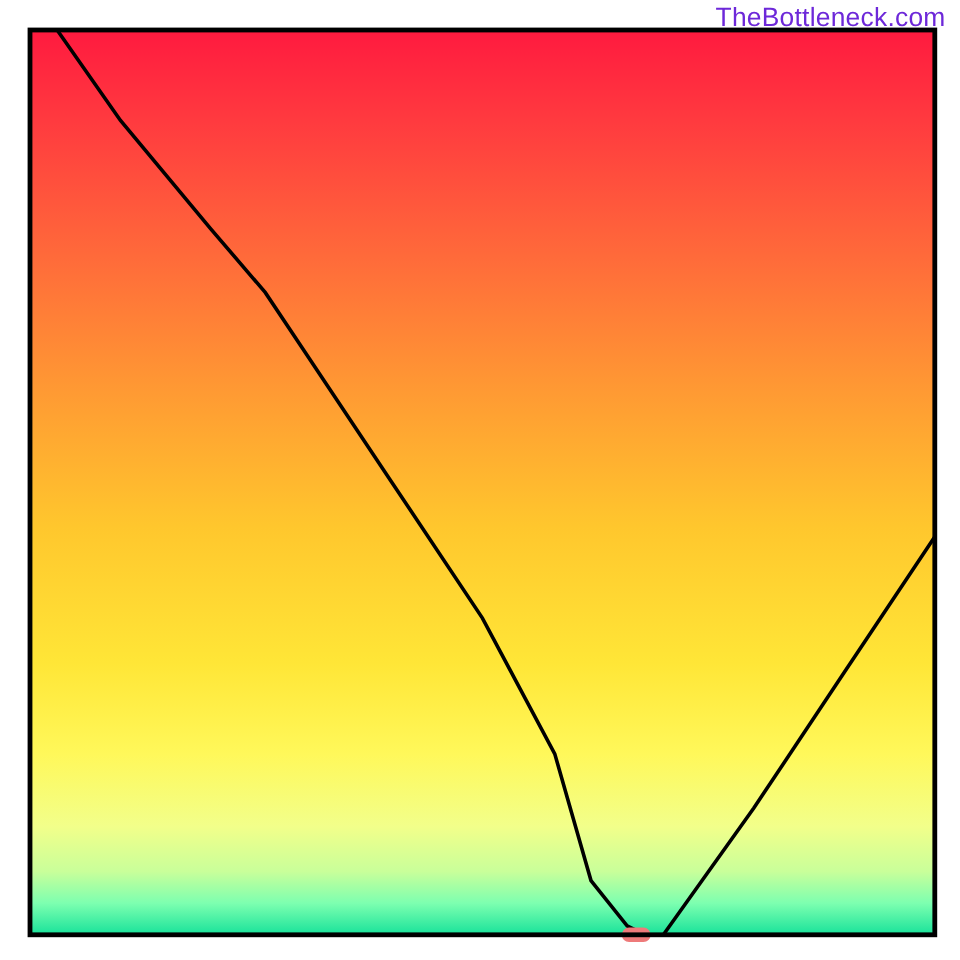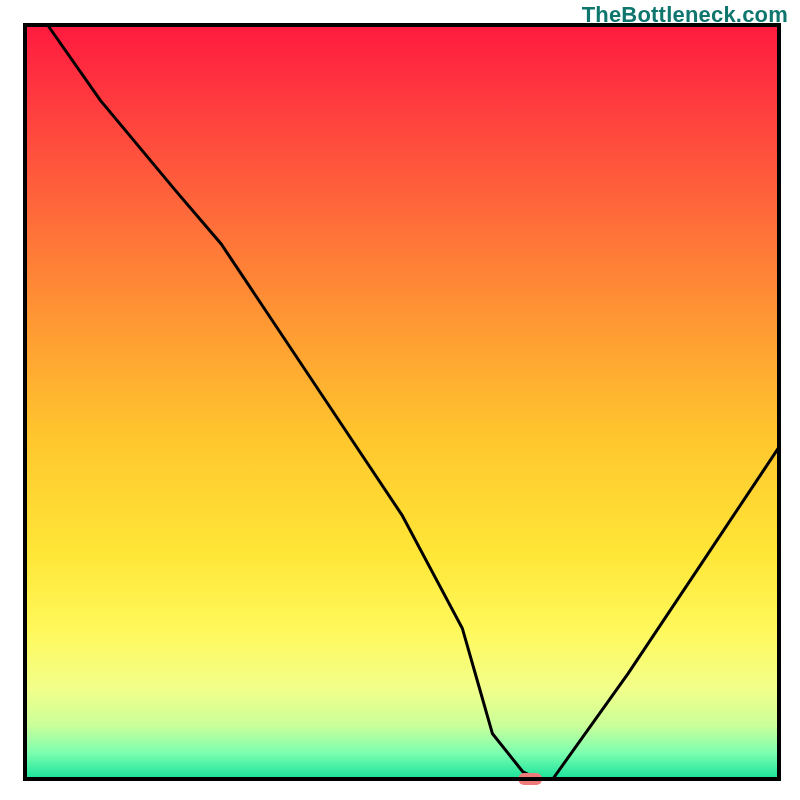--- a/index.html
+++ b/index.html
@@ -14,22 +14,22 @@
   .container {
     position: relative;
     width: 800px;
     height: 800px;
   }
   .watermark {
     position: absolute;
     top: 2px;
     right: 12px;
     font-size: 22px;
-    font-weight: 700;
-    color: #0f766e;
+    font-weight: 400;
+    color: #6d28d9;
     letter-spacing: 0.2px;
     z-index: 50;
   }
   svg.chart {
     position: absolute;
     top: 0;
     left: 0;
     width: 800px;
     height: 800px;
     display: block;

